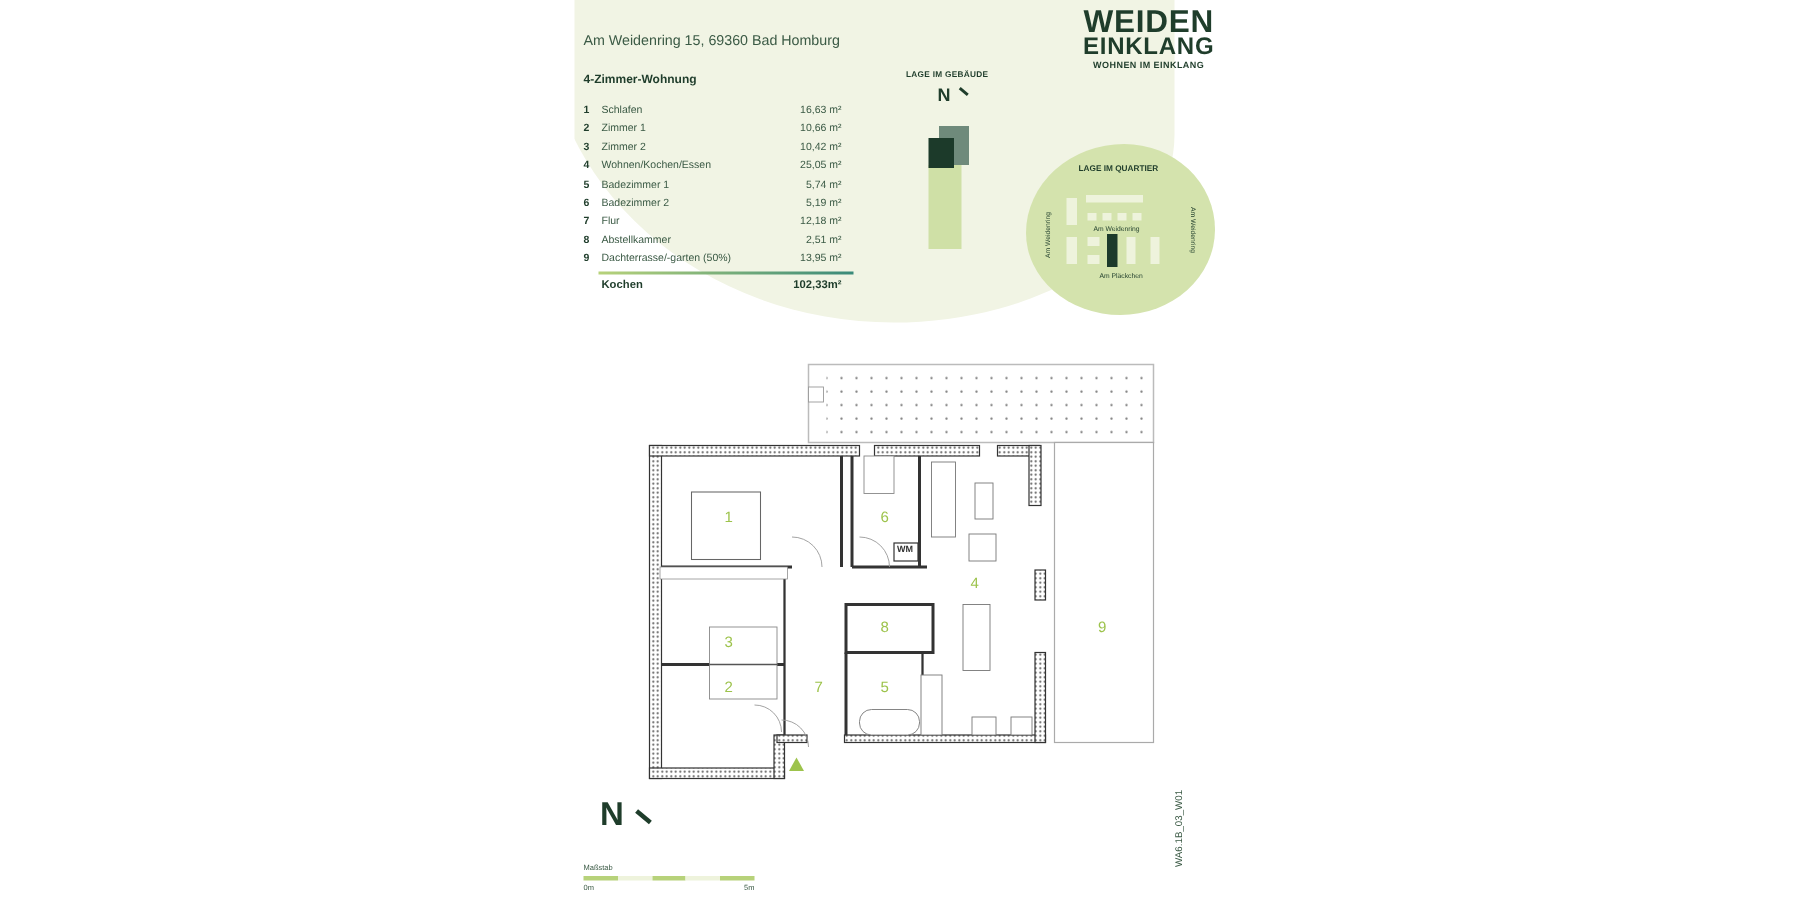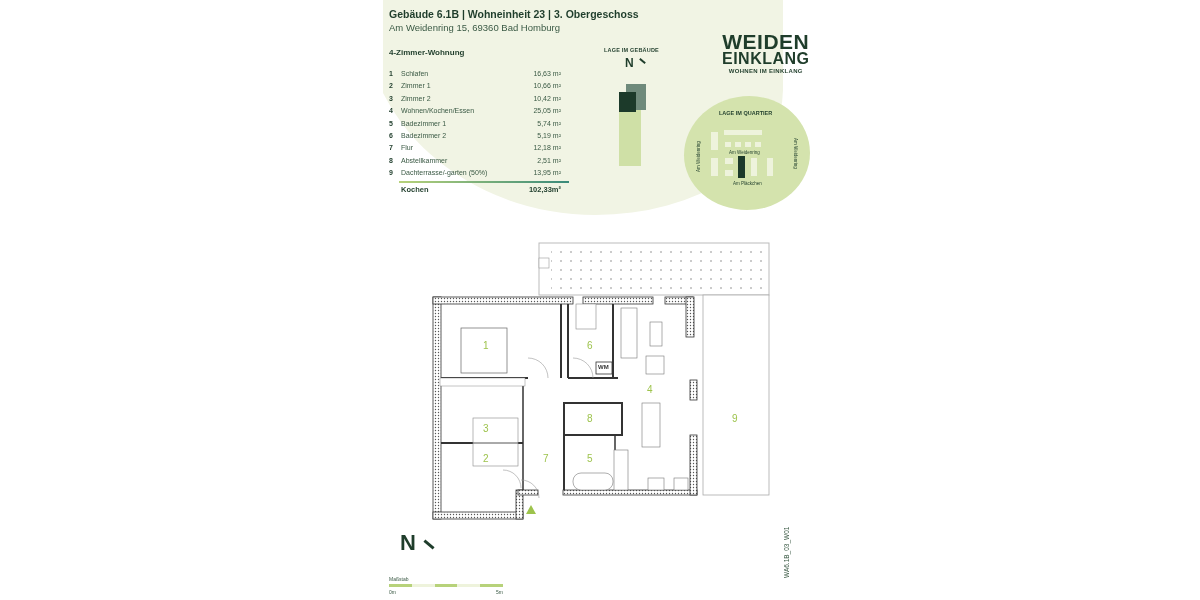--- a/index.html
+++ b/index.html
@@ -18,21 +18,21 @@
   .total-row { display:flex; font-size:7.5px; font-weight:bold; height:14px; line-height:14px; color:#1f3d2b; }
   .total-row .num { width:12px; }
   .total-row .name { flex:1; }
   .lage-geb-label { position:absolute; left:221px; top:47px; font-size:5.5px; font-weight:bold; color:#1f3d2b; letter-spacing:0.2px; }
   .north-small { position:absolute; left:242px; top:56px; font-size:12px; font-weight:bold; color:#1f3d2b; }
   .arrow-small { position:absolute; left:256px; top:60px; width:7px; height:2px; background:#1f3d2b; transform:rotate(40deg); }
   .bld-light { position:absolute; left:236px; top:110px; width:22px; height:56px; background:#cfe0a6; }
   .bld-mid { position:absolute; left:243px; top:84px; width:20px; height:26px; background:#6f8a7b; }
   .bld-dark { position:absolute; left:236px; top:92px; width:17px; height:20px; background:#1c3a2a; }
   .logo { position:absolute; left:339px; top:6px; text-align:center; color:#1f3d2b; }
-  .logo .l1 { font-size:21px; font-weight:bold; letter-spacing:0.5px; line-height:18px;margin-top:27px; }
+  .logo .l1 { font-size:21px; font-weight:bold; letter-spacing:0.5px; line-height:18px; }
   .logo .l2 { font-size:16px; font-weight:bold; letter-spacing:0.5px; line-height:16px; }
   .logo .l3 { font-size:6px; font-weight:bold; letter-spacing:0.3px; line-height:8px; }
   .quartier-circle { position:absolute; left:301px; top:96px; width:126px; height:114px; background:#d4e3ad; border-radius:52% 48% 50% 50% / 52% 50% 50% 48%; }
   .q-label { position:absolute; left:336px; top:110px; font-size:5.5px; font-weight:bold; color:#1f3d2b; }
   .q-street { position:absolute; font-size:4.5px; color:#1f3d2b; white-space:nowrap; }
   .q-block { position:absolute; background:#eef3dc; }
   .q-target { position:absolute; left:355px; top:156px; width:7px; height:22px; background:#1c3a2a; }
   .plan { position:absolute; left:45px; top:240px; width:395px; height:285px; }
   .num-label { position:absolute; font-size:10px; color:#9dc34c; }
   .north-big { position:absolute; left:17px; top:530px; font-size:22px; font-weight:bold; color:#1f3d2b; }
@@ -43,21 +43,20 @@
   .scale-0 { position:absolute; left:6px; top:589px; font-size:5px; color:#3b5a45; }
   .scale-5 { position:absolute; left:113px; top:589px; font-size:5px; color:#3b5a45; }
   .plan-code { position:absolute; left:400px; top:520px; font-size:6.5px; color:#3b5a45; transform:rotate(-90deg); transform-origin:left top; white-space:nowrap; top:578px; }
 </style>
 </head>
 <body>
 
 <div class="sheet">
   <div class="blob"></div>
 
-  <div class="title">Gebäude 6.1B | Wohneinheit 23 | 3. Obergeschoss</div>
   <div class="address">Am Weidenring 15, 69360 Bad Homburg</div>
 
   <div class="apt-type">4-Zimmer-Wohnung</div>
 
   <div class="rooms">
     <div class="room-row">
         <span class="num">1</span>
         <span class="name">Schlafen</span>
         <span class="area">16,63 m²</span>
       </div>

